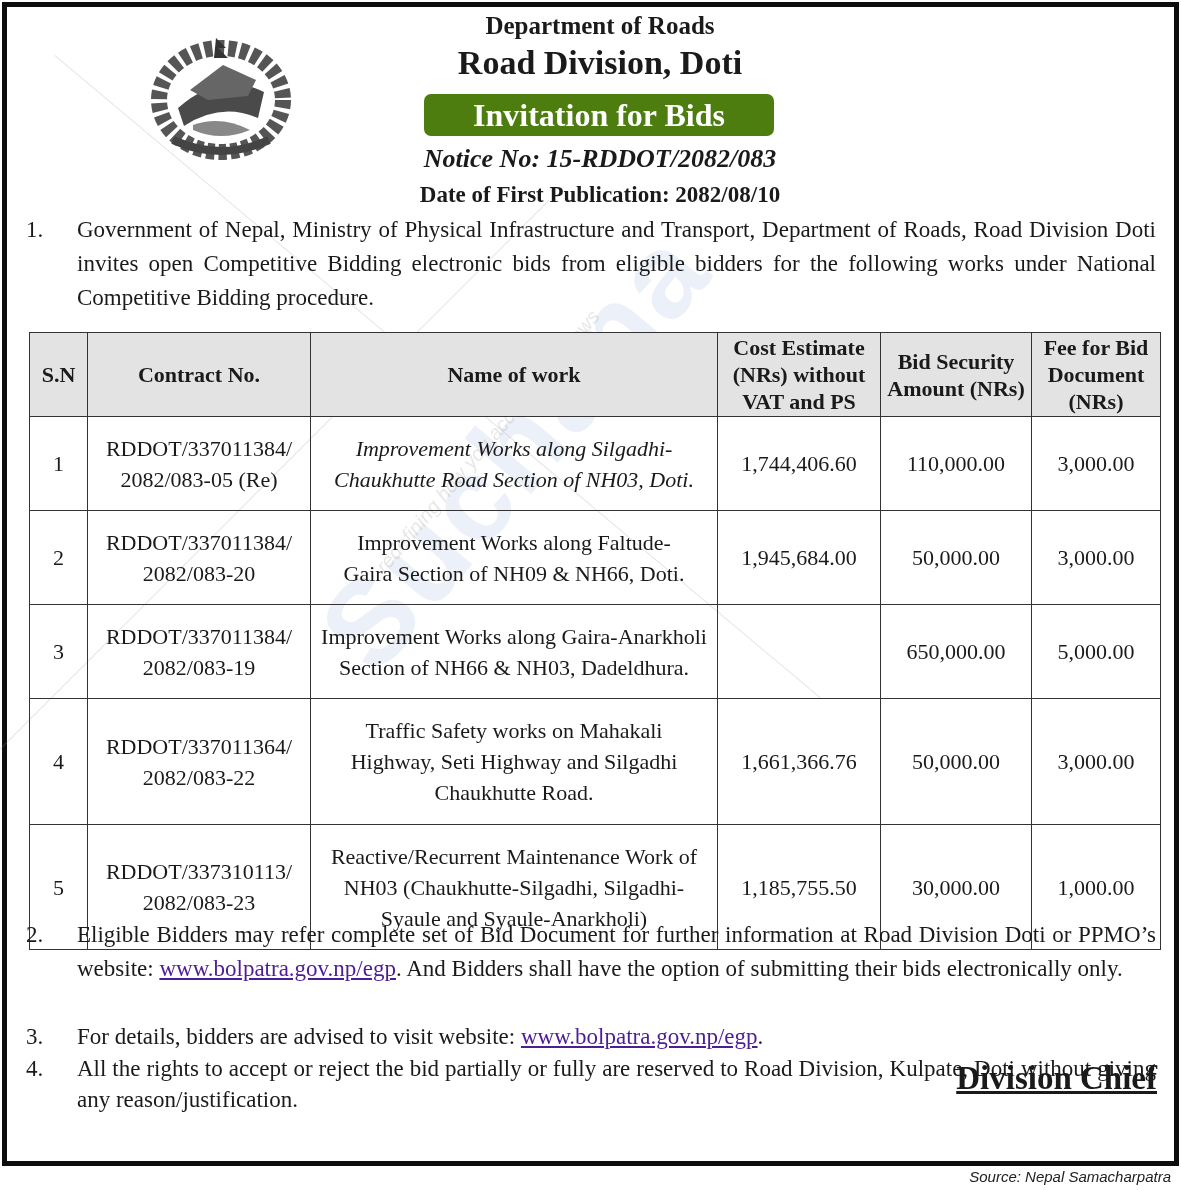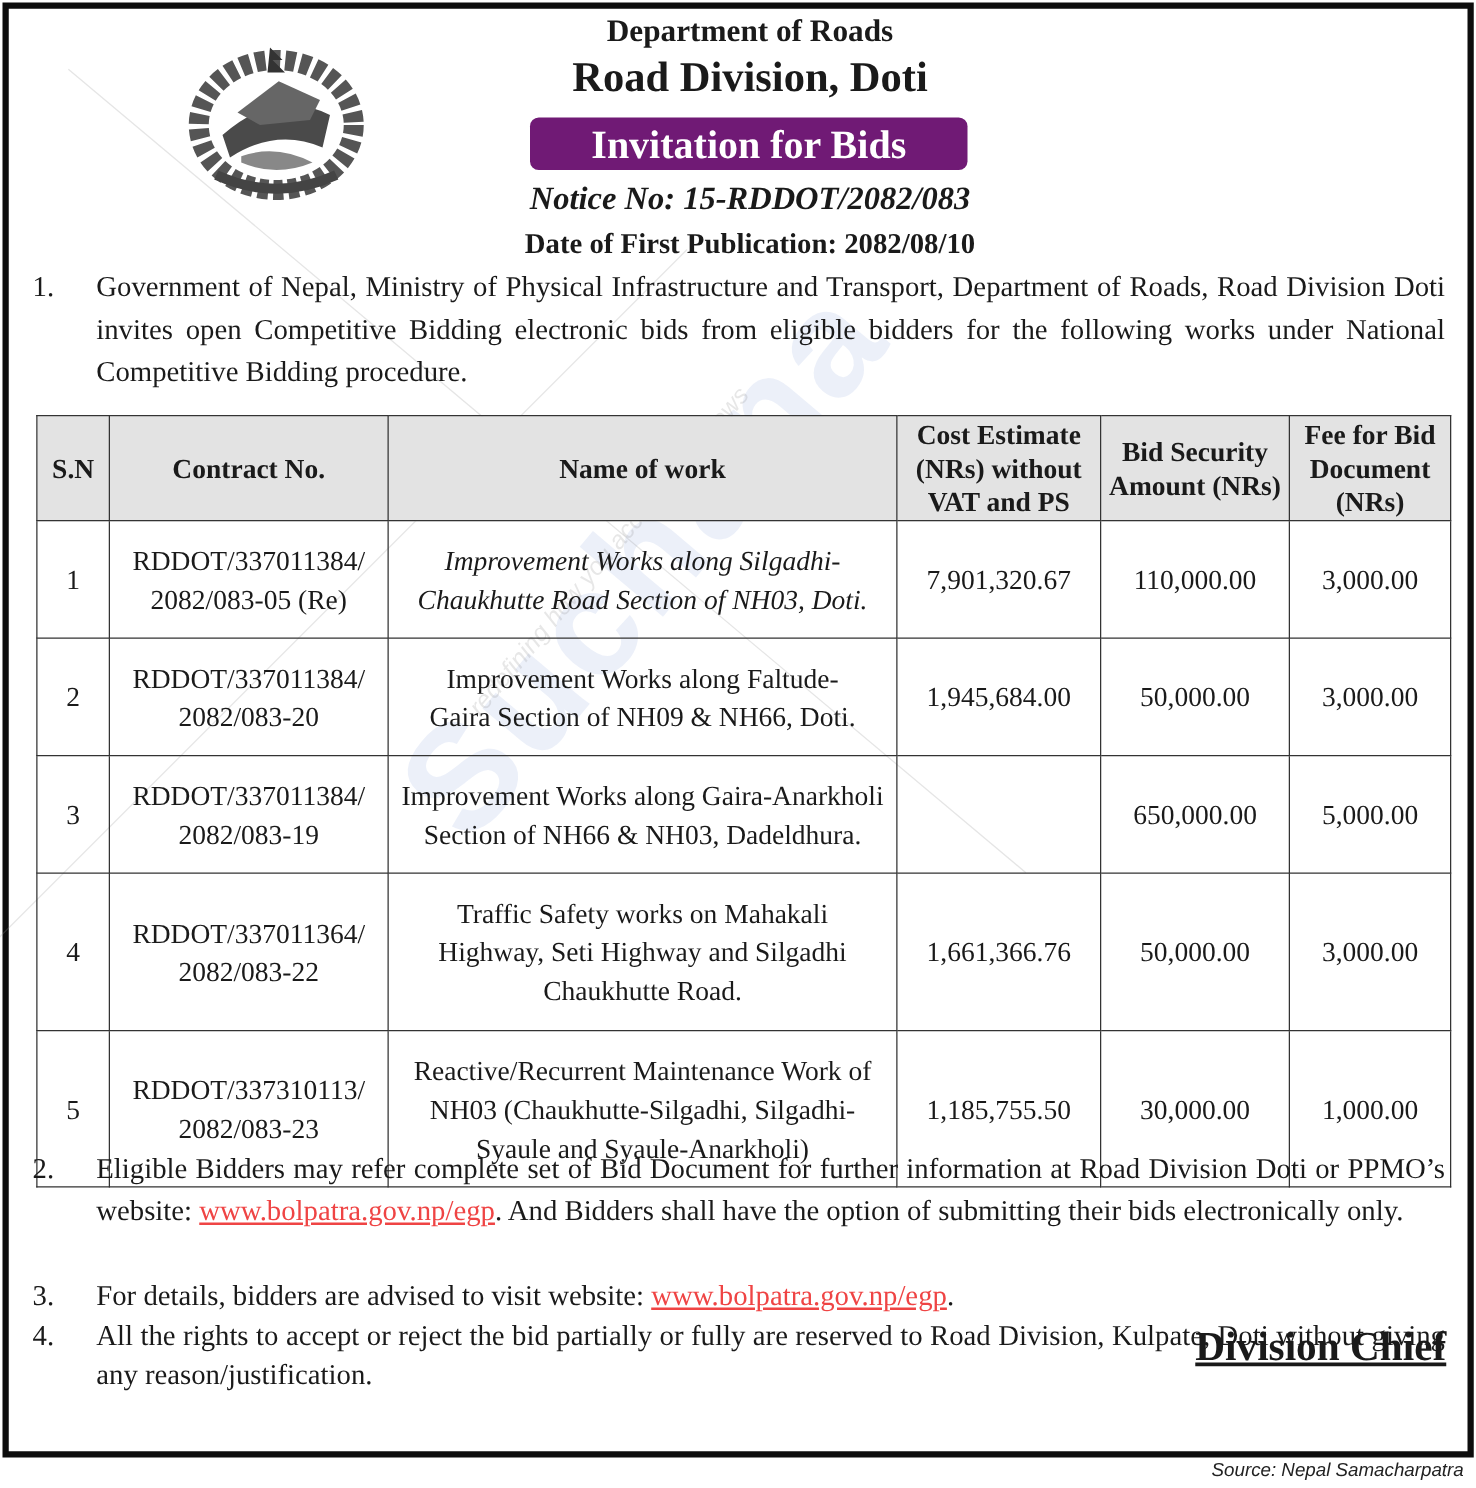--- a/index.html
+++ b/index.html
@@ -25,30 +25,30 @@
   }
   .wm-line { position: absolute; height: 1px; background: rgba(150,150,150,0.25); transform-origin: 0 0; }
 
   .logo { position: absolute; left: 148px; top: 30px; width: 146px; height: 132px; }
 
   .header-block { position: absolute; left: 300px; width: 600px; text-align: center; }
   .dept { top: 12px; font-size: 25px; font-weight: bold; }
   .division { top: 44px; font-size: 34px; font-weight: bold; }
   .ifb-box {
     position: absolute; left: 424px; top: 94px; width: 350px; height: 42px;
-    background: #701a75; border-radius: 7px; color: #fff; text-align: center;
+    background: #4d7c0f; border-radius: 7px; color: #fff; text-align: center;
     font-size: 32px; font-weight: bold; line-height: 42px;
   }
   .notice { top: 144px; font-size: 26px; font-weight: bold; font-style: italic; }
   .pubdate { top: 182px; font-size: 23px; font-weight: bold; }
 
   .para { position: absolute; left: 26px; width: 1130px; font-size: 23px; line-height: 34px; }
   .para .num { position: absolute; left: 0; top: 0; }
   .para .txt { margin-left: 51px; text-align: justify; text-align-last: left; }
-  .link { text-decoration: underline; color: #ef4444; }
+  .link { text-decoration: underline; color: #4c1d95; }
 
   table.bids {
     position: absolute; left: 29px; top: 332px; width: 1131px;
     border-collapse: collapse; table-layout: fixed; font-size: 22px;
   }
   table.bids th, table.bids td { border: 1.5px solid #333; text-align: center; vertical-align: middle; }
   table.bids th { background: #e3e3e3; font-weight: bold; line-height: 27px; height: 84px; }
   table.bids td { line-height: 31px; }
   table.bids tr.r1 td, table.bids tr.r2 td, table.bids tr.r3 td { height: 94px; }
   table.bids tr.r4 td { height: 95px; }
@@ -111,21 +111,21 @@
       <th>Cost Estimate (NRs) without VAT and PS</th>
       <th>Bid Security Amount (NRs)</th>
       <th>Fee for Bid Document (NRs)</th>
     </tr>
   </thead>
   <tbody>
     <tr class="r1">
       <td>1</td>
       <td>RDDOT/337011384/ 2082/083-05 (Re)</td>
       <td style="padding:0 14px;font-style:italic;">Improvement Works along Silgadhi-Chaukhutte Road Section of NH03, Doti.</td>
-      <td>7,901,320.67</td>
+      <td>1,744,406.60</td>
       <td>110,000.00</td>
       <td>3,000.00</td>
     </tr>
     <tr class="r2">
       <td>2</td>
       <td>RDDOT/337011384/ 2082/083-20</td>
       <td style="padding:0 24px;margin-top:10px;">Improvement Works along Faltude-Gaira Section of NH09 &amp; NH66, Doti.</td>
       <td>1,945,684.00</td>
       <td>50,000.00</td>
       <td>3,000.00</td>

